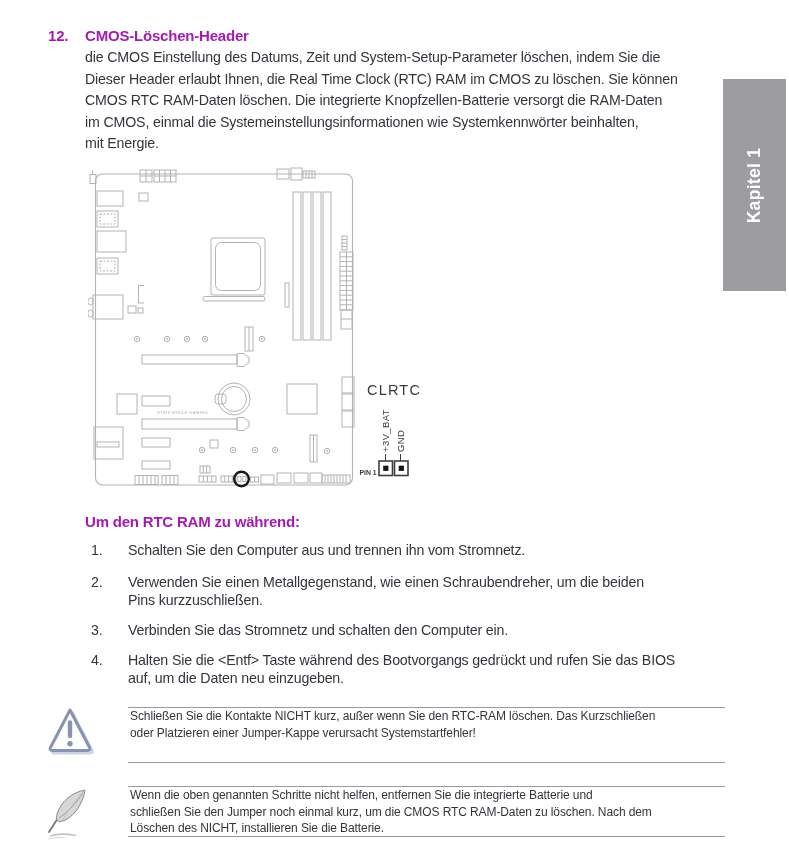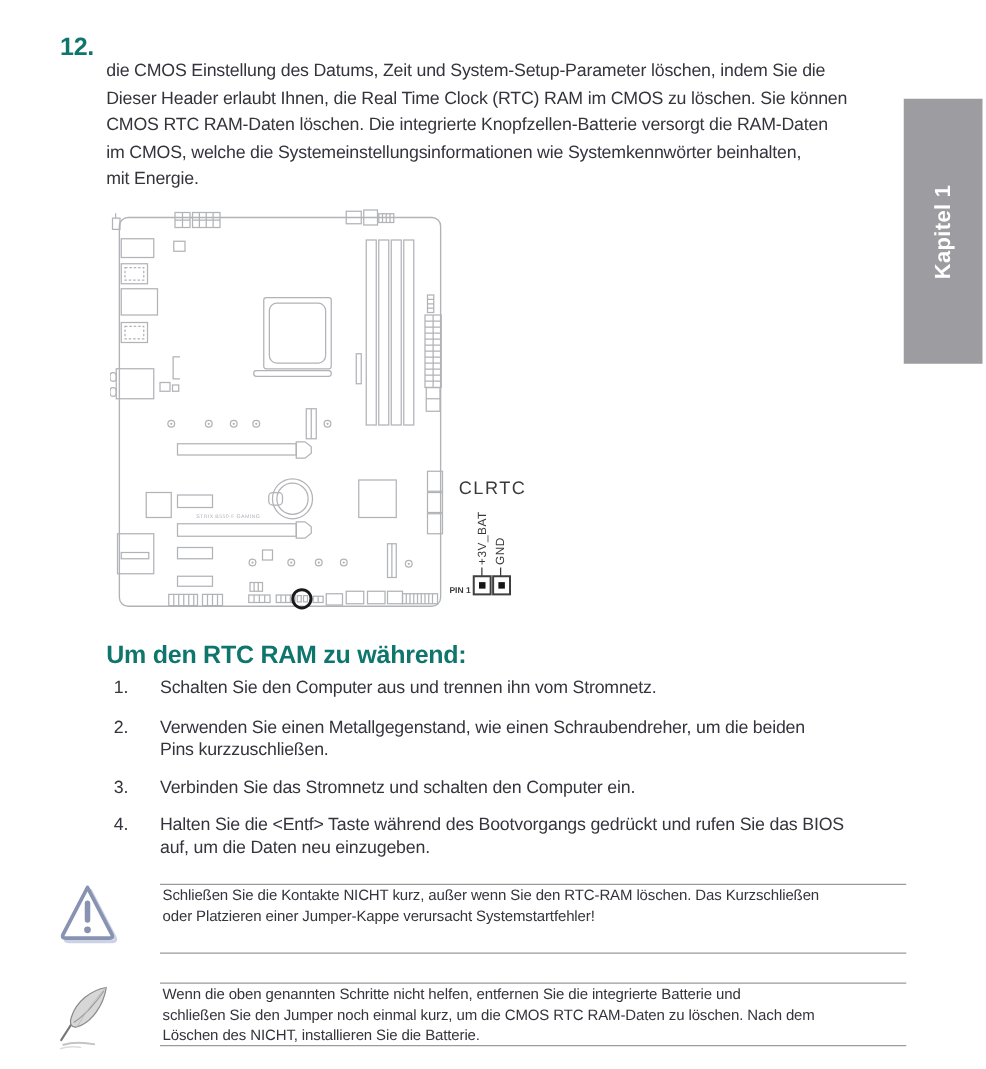--- a/index.html
+++ b/index.html
@@ -1,19 +1,19 @@
 <!DOCTYPE html>
 <html><head>
 <meta charset="utf-8">
 <style>
   html,body{margin:0;padding:0;background:#ffffff;}
   #page{position:relative;width:789px;height:855px;background:#fff;overflow:hidden;
         font-family:"Liberation Sans",sans-serif;color:#34343d;}
   .abs{position:absolute;}
-  .h{font-weight:bold;font-size:20px;letter-spacing:-0.2px;color:#0f766e;}
+  .h{font-weight:bold;font-size:15px;letter-spacing:-0.2px;color:#a21caf;}
   .line{display:block;white-space:nowrap;}
 
   #sec-num{left:48px;top:27px;}
   #sec-title{left:85px;top:27px;}
   #intro{left:85px;top:47px;width:645px;font-size:14.2px;line-height:21.6px;letter-spacing:-0.15px;}
 
   #board{left:88px;top:167px;}
 
   #proc-h{left:85px;top:513px;}
   .step{position:absolute;left:91px;padding-left:37px;font-size:14.2px;line-height:17.6px;letter-spacing:-0.15px;}
@@ -36,26 +36,27 @@
 </head>
 <body>
 
 <div id="page">
 
   <div id="chapter-tab" class="abs">
     <span>Kapitel 1</span>
   </div>
 
   <div id="sec-num" class="abs h">12.</div>
+  <div id="sec-title" class="abs h">CMOS-Löschen-Header</div>
 
   <div id="intro" class="abs">
     <span class="line">die CMOS Einstellung des Datums, Zeit und System-Setup-Parameter löschen, indem Sie die</span>
     <span class="line">Dieser Header erlaubt Ihnen, die Real Time Clock (RTC) RAM im CMOS zu löschen. Sie können</span>
     <span class="line">CMOS RTC RAM-Daten löschen. Die integrierte Knopfzellen-Batterie versorgt die RAM-Daten</span>
-    <span class="line">im CMOS, welche die Systemeinstellungsinformationen wie Systemkennwörter beinhalten,</span>
+    <span class="line">im CMOS, einmal die Systemeinstellungsinformationen wie Systemkennwörter beinhalten,</span>
     <span class="line">mit Energie.</span>
   </div>
 
   <svg id="board" class="abs" width="360" height="330" viewBox="0 0 360 330">
     <g fill="#ffffff" stroke="#b2b3b7" stroke-width="1.1">
       <rect x="7.5" y="7" width="257" height="311" rx="7"></rect>
     </g>
     <g fill="none" stroke="#b2b3b7" stroke-width="1">
 
       <g>

